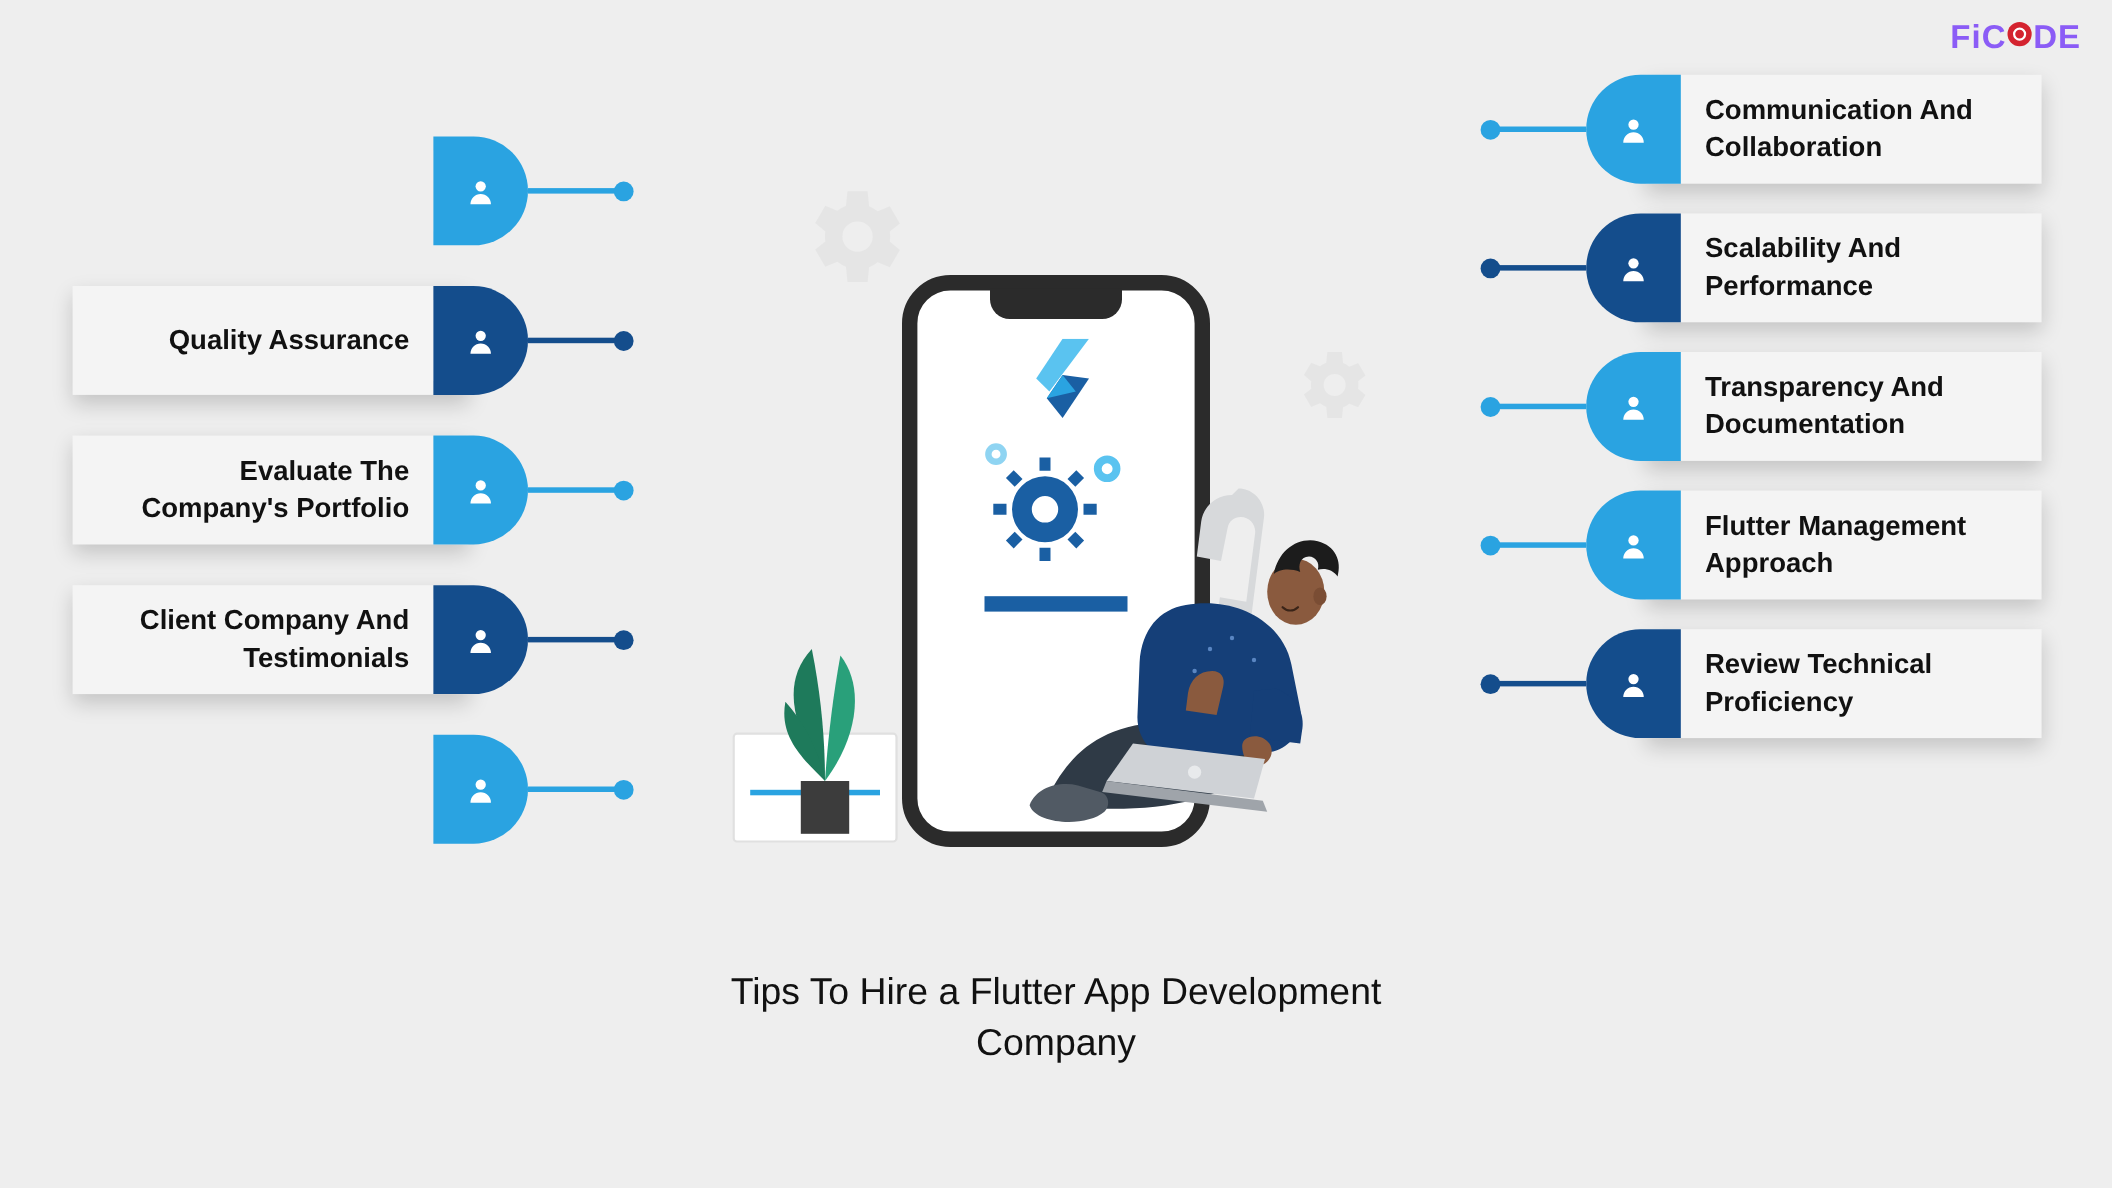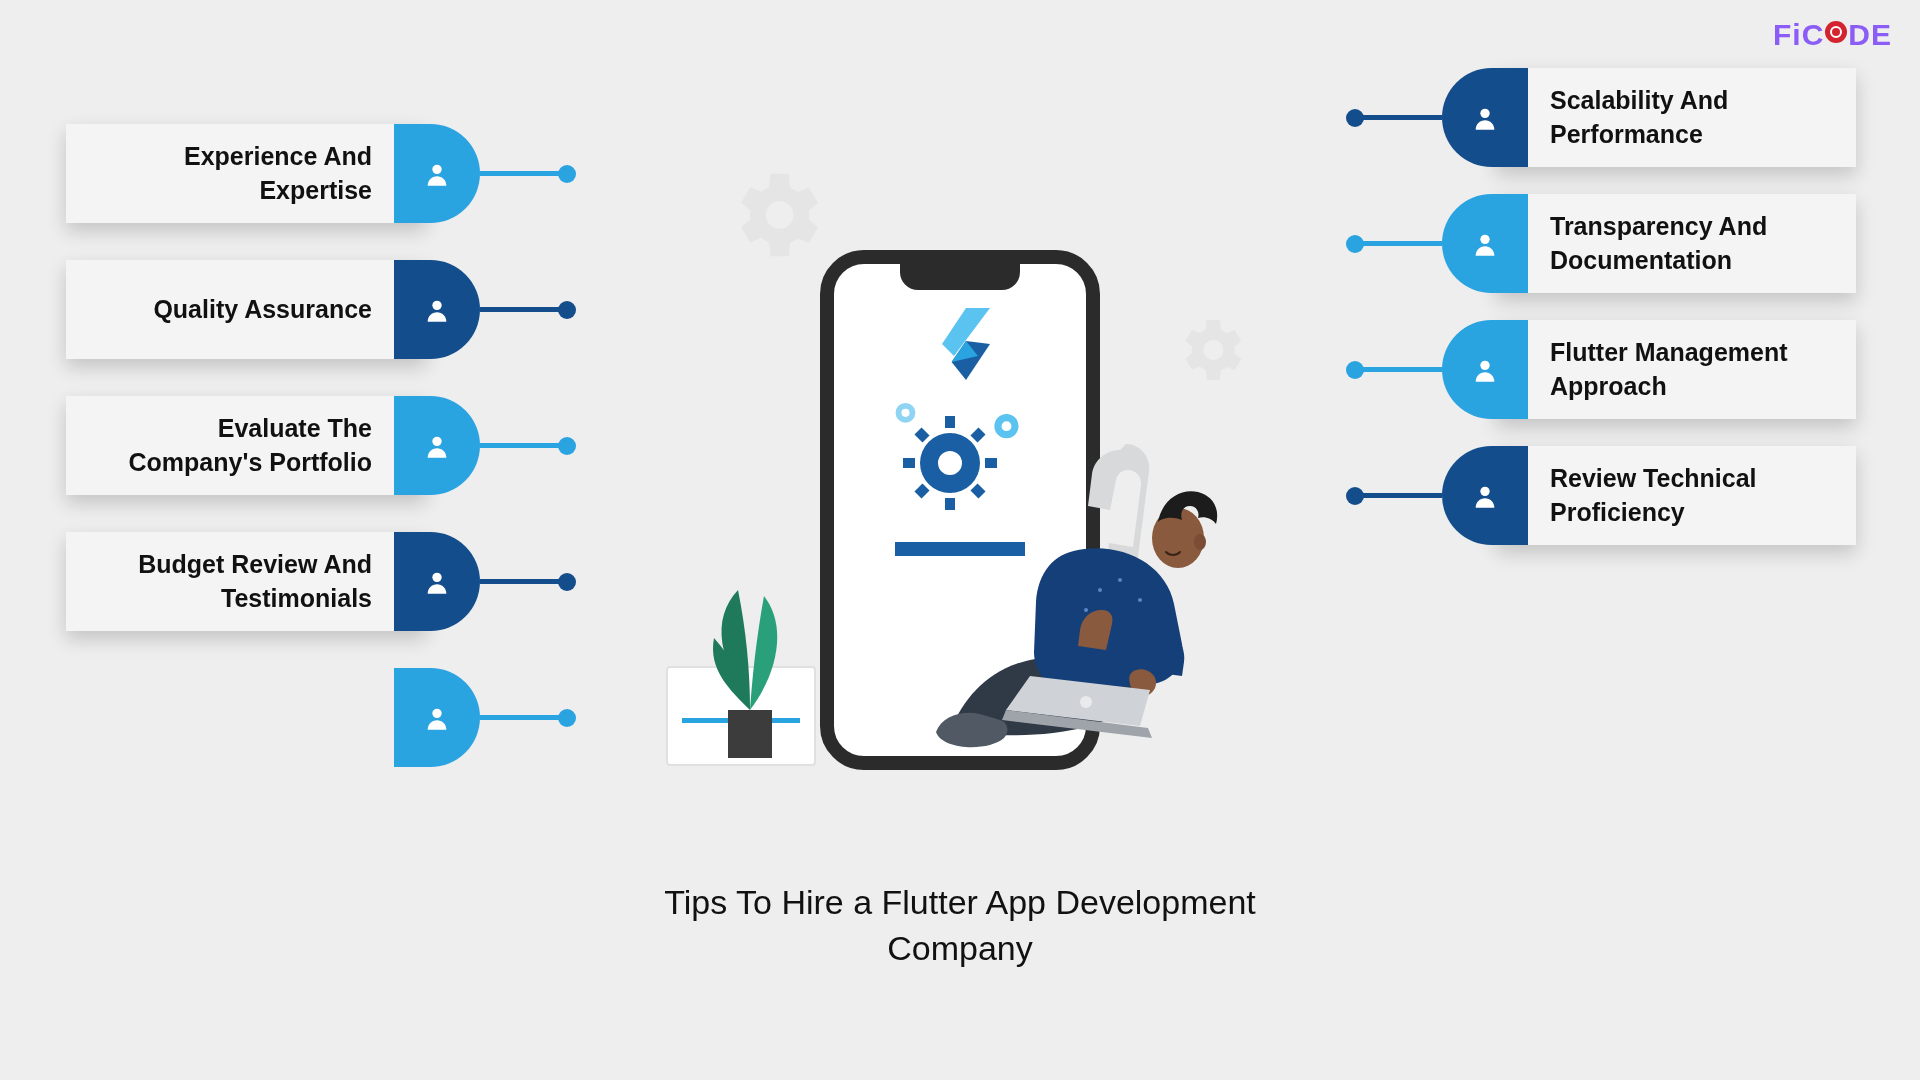--- a/index.html
+++ b/index.html
@@ -249,23 +249,20 @@
 <svg class="bg-gear" style="left:720px;top:160px;width:110px;height:110px" viewBox="0 0 24 24" fill="#666">
     <path d="M19.4 13a7.5 7.5 0 000-2l2-1.6-2-3.4-2.4 1a7.1 7.1 0 00-1.7-1L15 3h-4l-.3 2.9a7 7 0 00-1.7 1l-2.4-1-2 3.4L6.6 11a7.5 7.5 0 000 2l-2 1.6 2 3.4 2.4-1a7 7 0 001.7 1L11 21h4l.3-2.9a7.1 7.1 0 001.7-1l2.4 1 2-3.4zM13 15a3 3 0 110-6 3 3 0 010 6z"></path>
   </svg>
 <svg class="bg-gear" style="left:1170px;top:310px;width:80px;height:80px" viewBox="0 0 24 24" fill="#666">
     <path d="M19.4 13a7.5 7.5 0 000-2l2-1.6-2-3.4-2.4 1a7.1 7.1 0 00-1.7-1L15 3h-4l-.3 2.9a7 7 0 00-1.7 1l-2.4-1-2 3.4L6.6 11a7.5 7.5 0 000 2l-2 1.6 2 3.4 2.4-1a7 7 0 001.7 1L11 21h4l.3-2.9a7.1 7.1 0 001.7-1l2.4 1 2-3.4zM13 15a3 3 0 110-6 3 3 0 010 6z"></path>
   </svg>
 
 <div class="left-col">
 
   <div class="tip">
-    <div class="card">
-      <div class="label">Experience And Expertise</div>
-    </div>
     <div class="bubble light">
       <svg class="person-icon" viewBox="0 0 24 24" fill="#fff">
           <circle cx="12" cy="8" r="4"></circle>
           <path d="M4 22c0-4.4 3.6-8 8-8s8 3.6 8 8z"></path>
         </svg>
     </div>
     <div class="line light"></div>
     <div class="dot light"></div>
   </div>
 
@@ -292,21 +289,21 @@
           <circle cx="12" cy="8" r="4"></circle>
           <path d="M4 22c0-4.4 3.6-8 8-8s8 3.6 8 8z"></path>
         </svg>
     </div>
     <div class="line light"></div>
     <div class="dot light"></div>
   </div>
 
   <div class="tip">
     <div class="card">
-      <div class="label">Budget Review And Testimonials</div>
+      <div class="label">Client Company And Testimonials</div>
     </div>
     <div class="bubble dark">
       <svg class="person-icon" viewBox="0 0 24 24" fill="#fff">
           <circle cx="12" cy="8" r="4"></circle>
           <path d="M4 22c0-4.4 3.6-8 8-8s8 3.6 8 8z"></path>
         </svg>
     </div>
     <div class="line dark"></div>
     <div class="dot dark"></div>
   </div>
@@ -319,20 +316,33 @@
         </svg>
     </div>
     <div class="line light"></div>
     <div class="dot light"></div>
   </div>
 
 </div>
 
 <div class="right-col">
 
+  <div class="tip">
+    <div class="card">
+      <div class="label">Communication And Collaboration</div>
+    </div>
+    <div class="bubble light">
+      <svg class="person-icon" viewBox="0 0 24 24" fill="#fff">
+          <circle cx="12" cy="8" r="4"></circle>
+          <path d="M4 22c0-4.4 3.6-8 8-8s8 3.6 8 8z"></path>
+        </svg>
+    </div>
+    <div class="line light"></div>
+    <div class="dot light"></div>
+  </div>
 
   <div class="tip">
     <div class="card">
       <div class="label">Scalability And Performance</div>
     </div>
     <div class="bubble dark">
       <svg class="person-icon" viewBox="0 0 24 24" fill="#fff">
           <circle cx="12" cy="8" r="4"></circle>
           <path d="M4 22c0-4.4 3.6-8 8-8s8 3.6 8 8z"></path>
         </svg>

